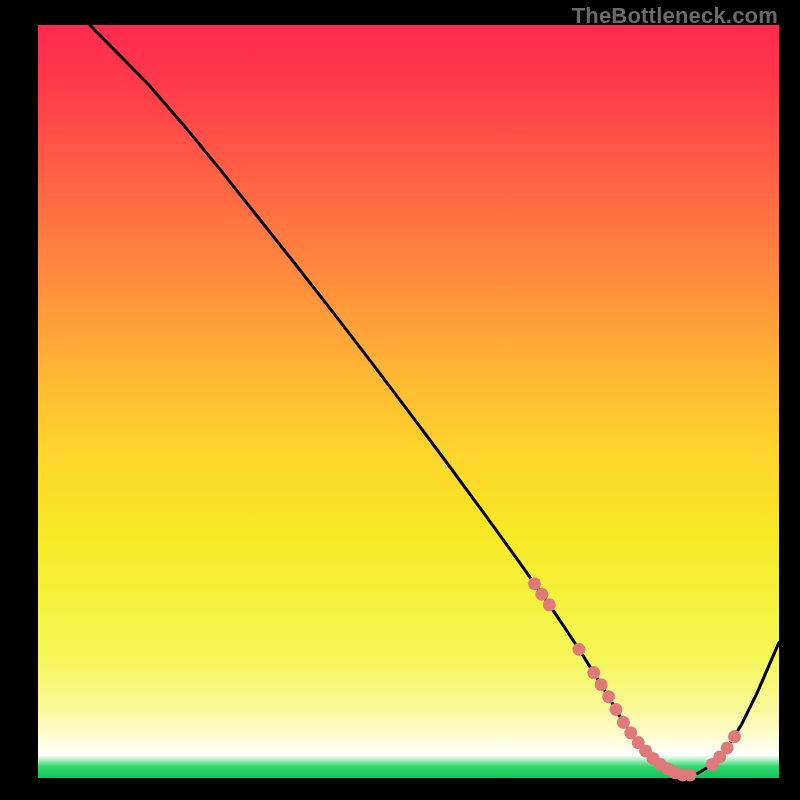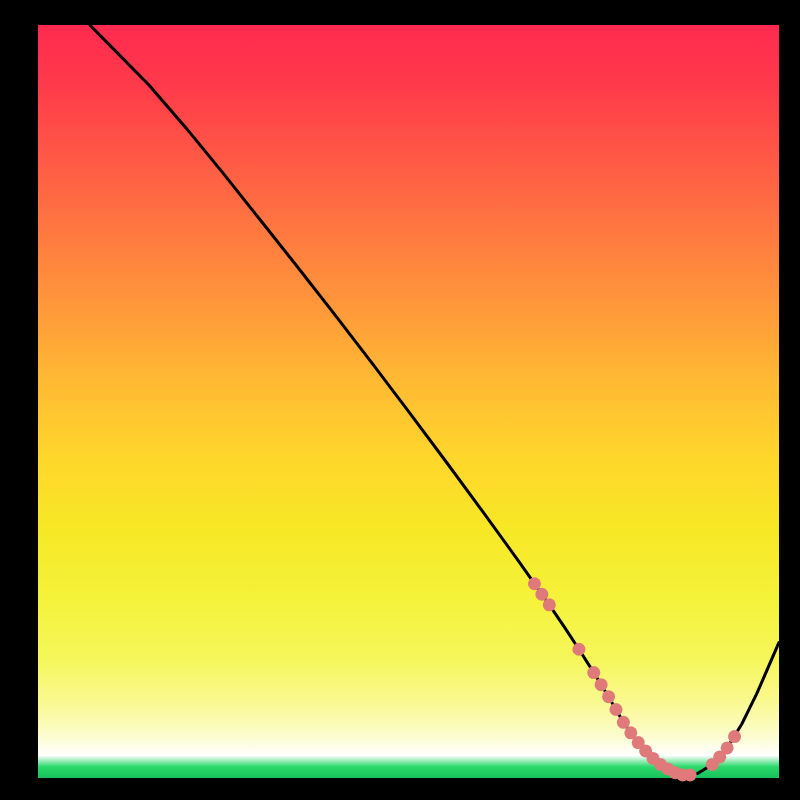--- a/index.html
+++ b/index.html
@@ -78,13 +78,14 @@
           <circle cx="637.26" cy="747.73" r="6.5" fill="#e07a7a"></circle>
           <circle cx="644.67" cy="749.99" r="6.5" fill="#e07a7a"></circle>
           <circle cx="652.08" cy="749.99" r="6.5" fill="#e07a7a"></circle>
           <circle cx="674.31" cy="739.45" r="6.5" fill="#e07a7a"></circle>
           <circle cx="681.72" cy="731.92" r="6.5" fill="#e07a7a"></circle>
           <circle cx="689.13" cy="722.88" r="6.5" fill="#e07a7a"></circle>
           <circle cx="696.54" cy="711.59" r="6.5" fill="#e07a7a"></circle>
         </g>
     </svg>
   </div>
+  <div class="attribution">TheBottleneck.com</div>
 </div>
 
 </body></html>

